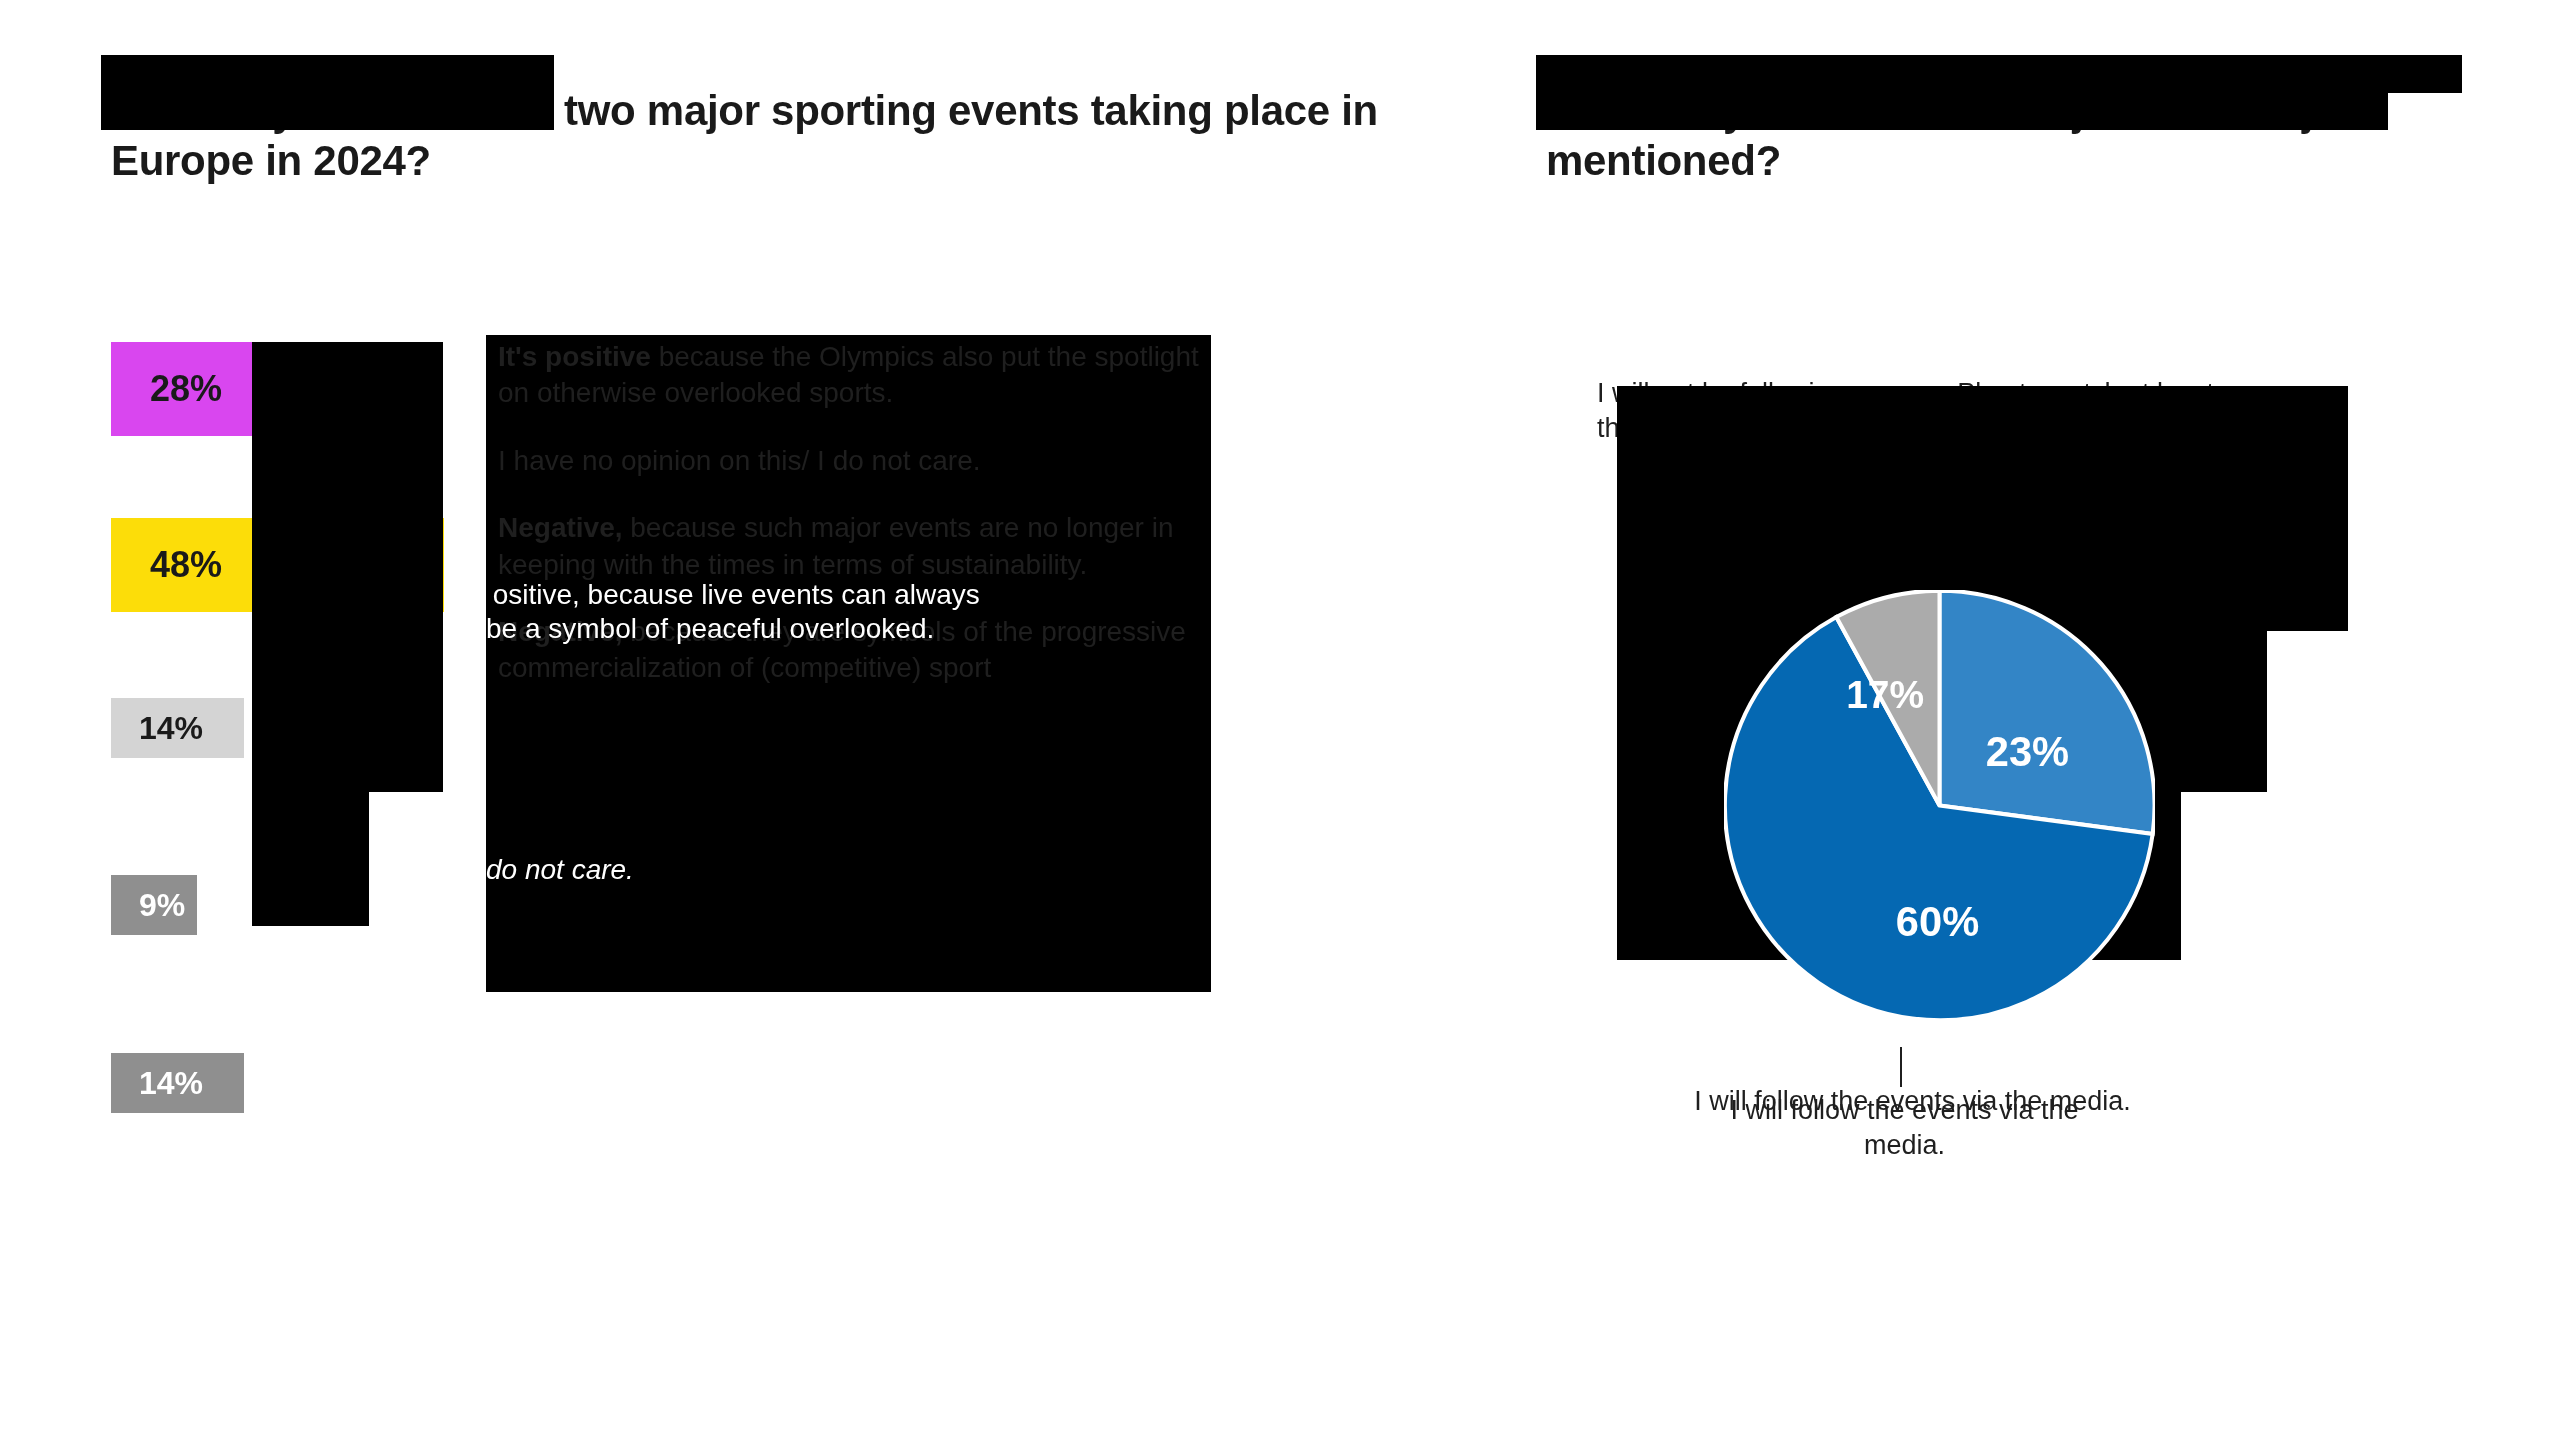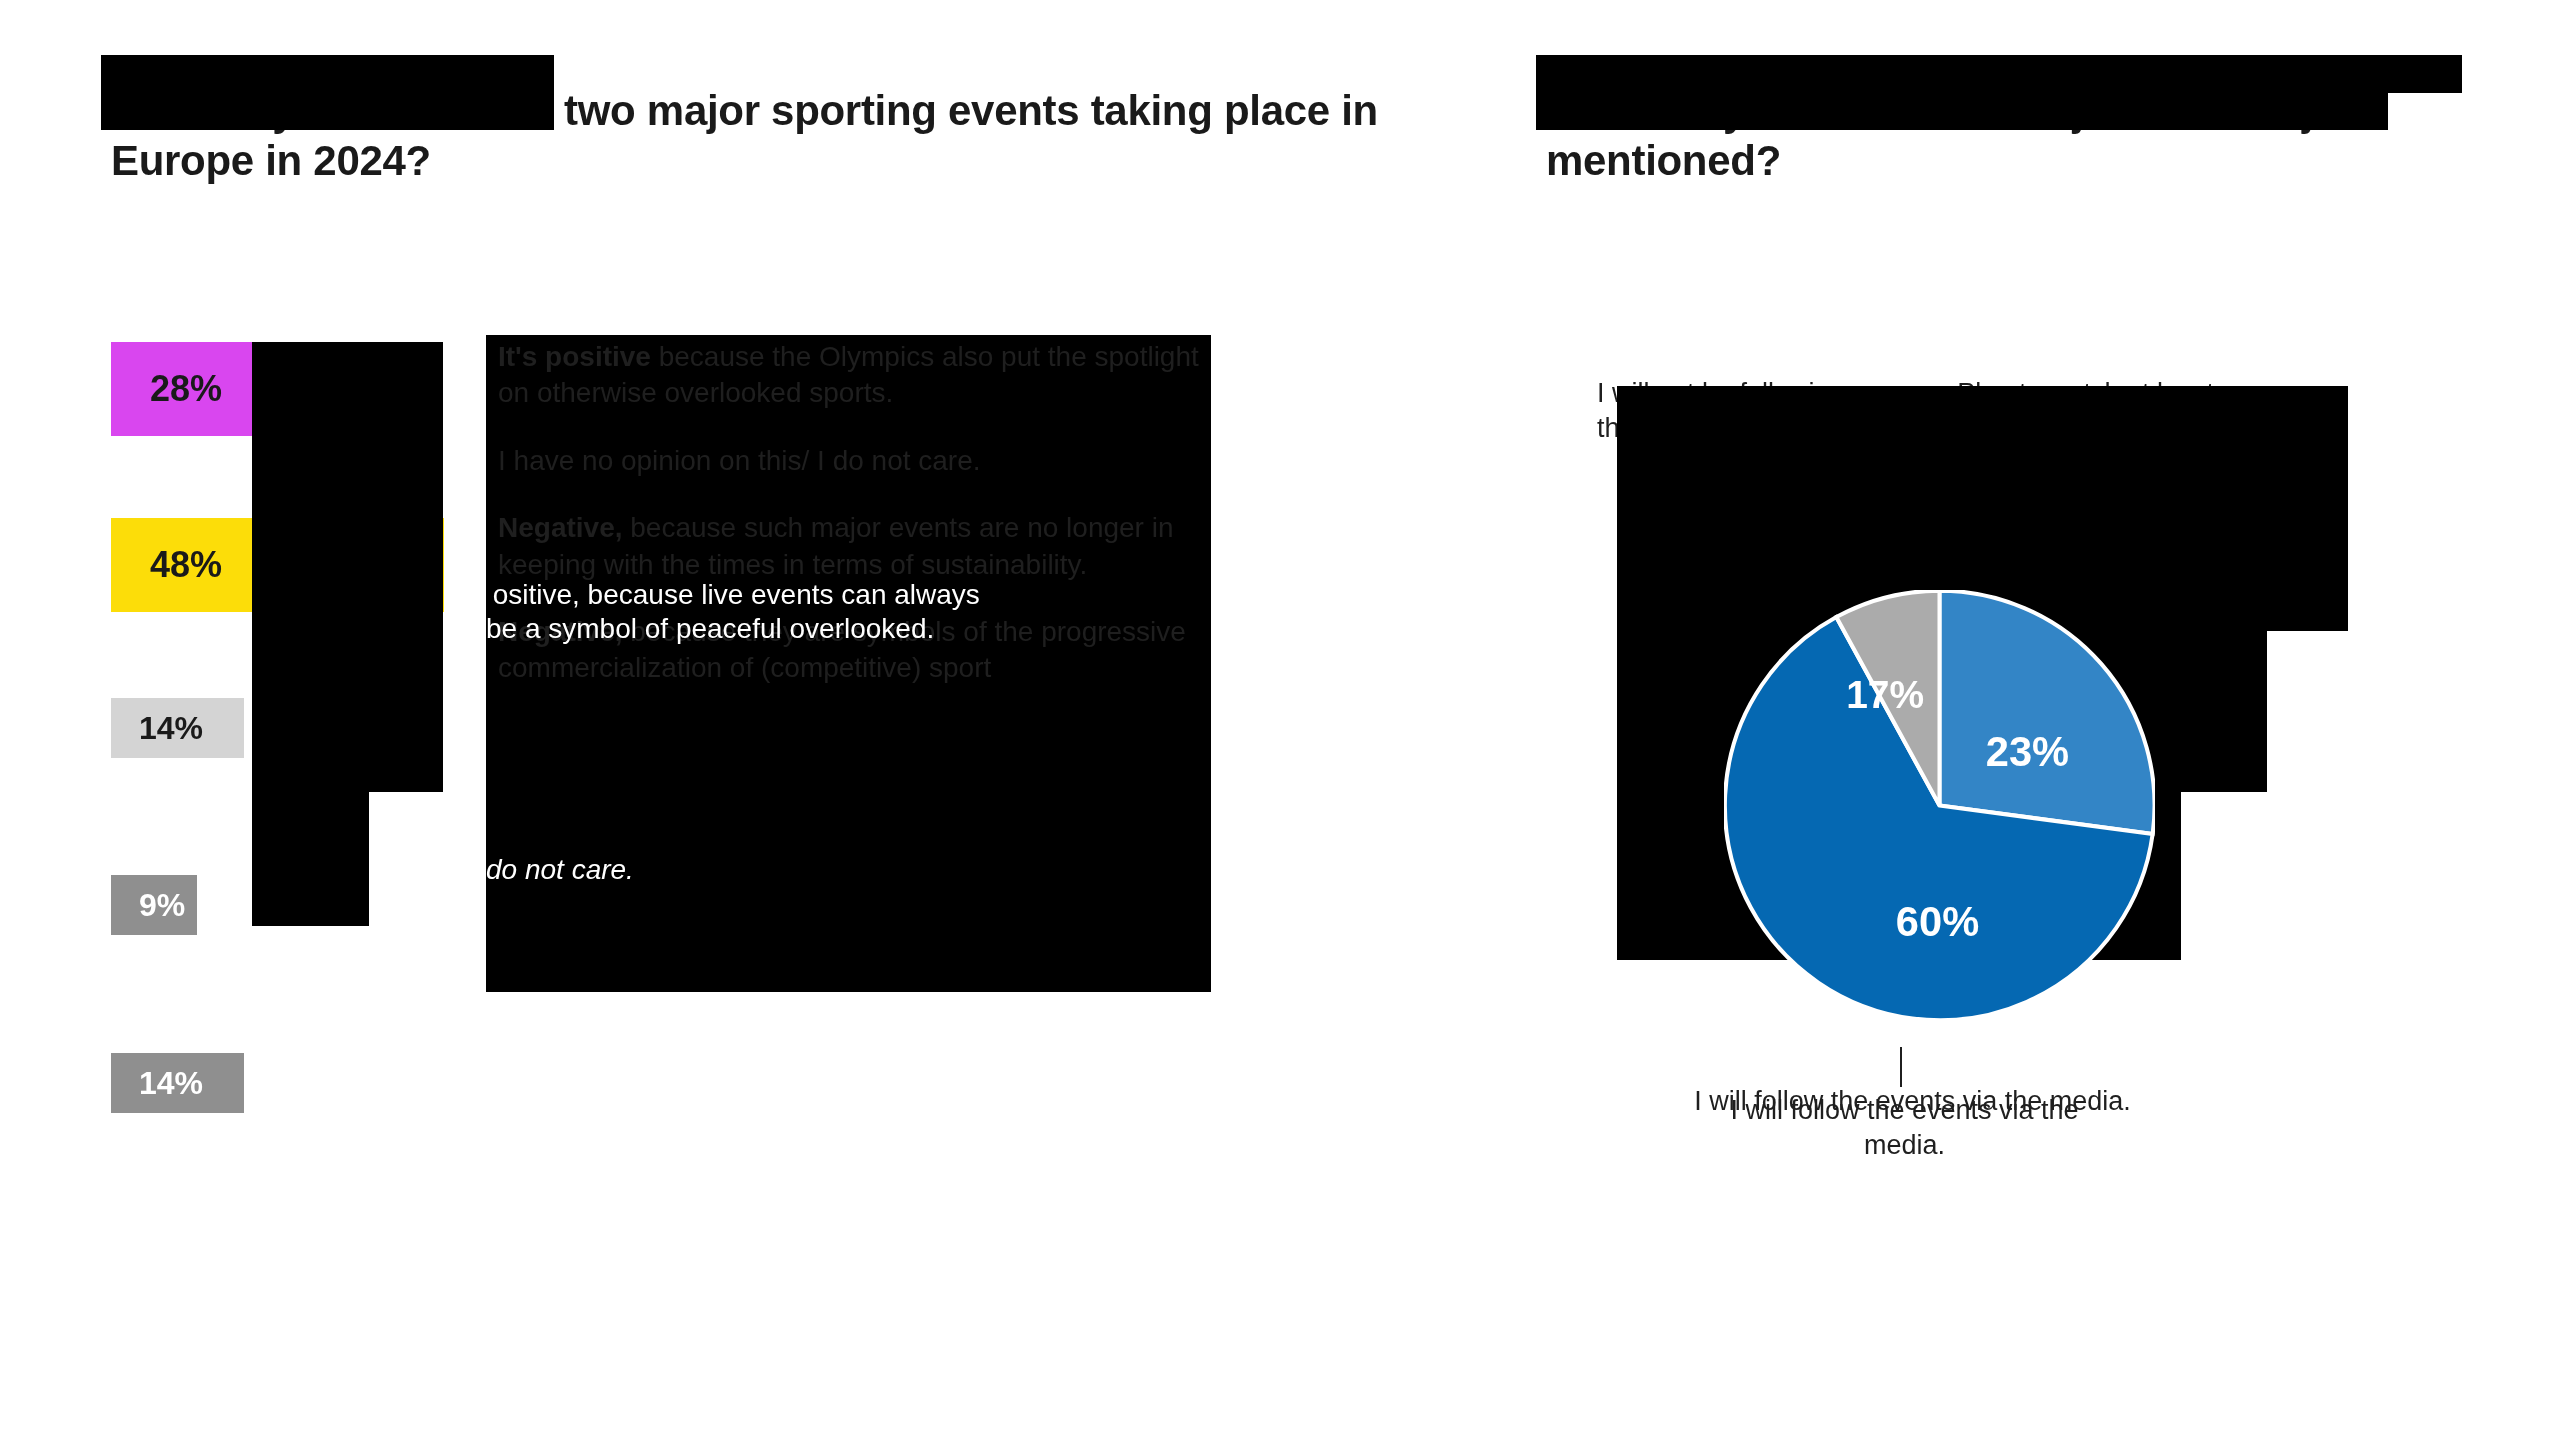--- a/index.html
+++ b/index.html
@@ -53,22 +53,23 @@
     line-height:1;
     padding-left:39px;
     white-space:nowrap;
   }
   .bar-value.dark{color:#1a1a1a;}
   .bar-value.light{color:#ffffff;}
 
   
   .reasons{
     position:absolute;
-    left:498px;top:339px;width:731px;
+    left:486px;top:339px;width:731px;
     z-index:7;
+    padding-left:12px;
   }
   .reason{
     font-size:28px;
     line-height:1.30;
     color:#1f1f1f;
     margin:0 0 31px 0;
   }
   .reason b{font-weight:bold;}
   
   .reasons-ghost{

